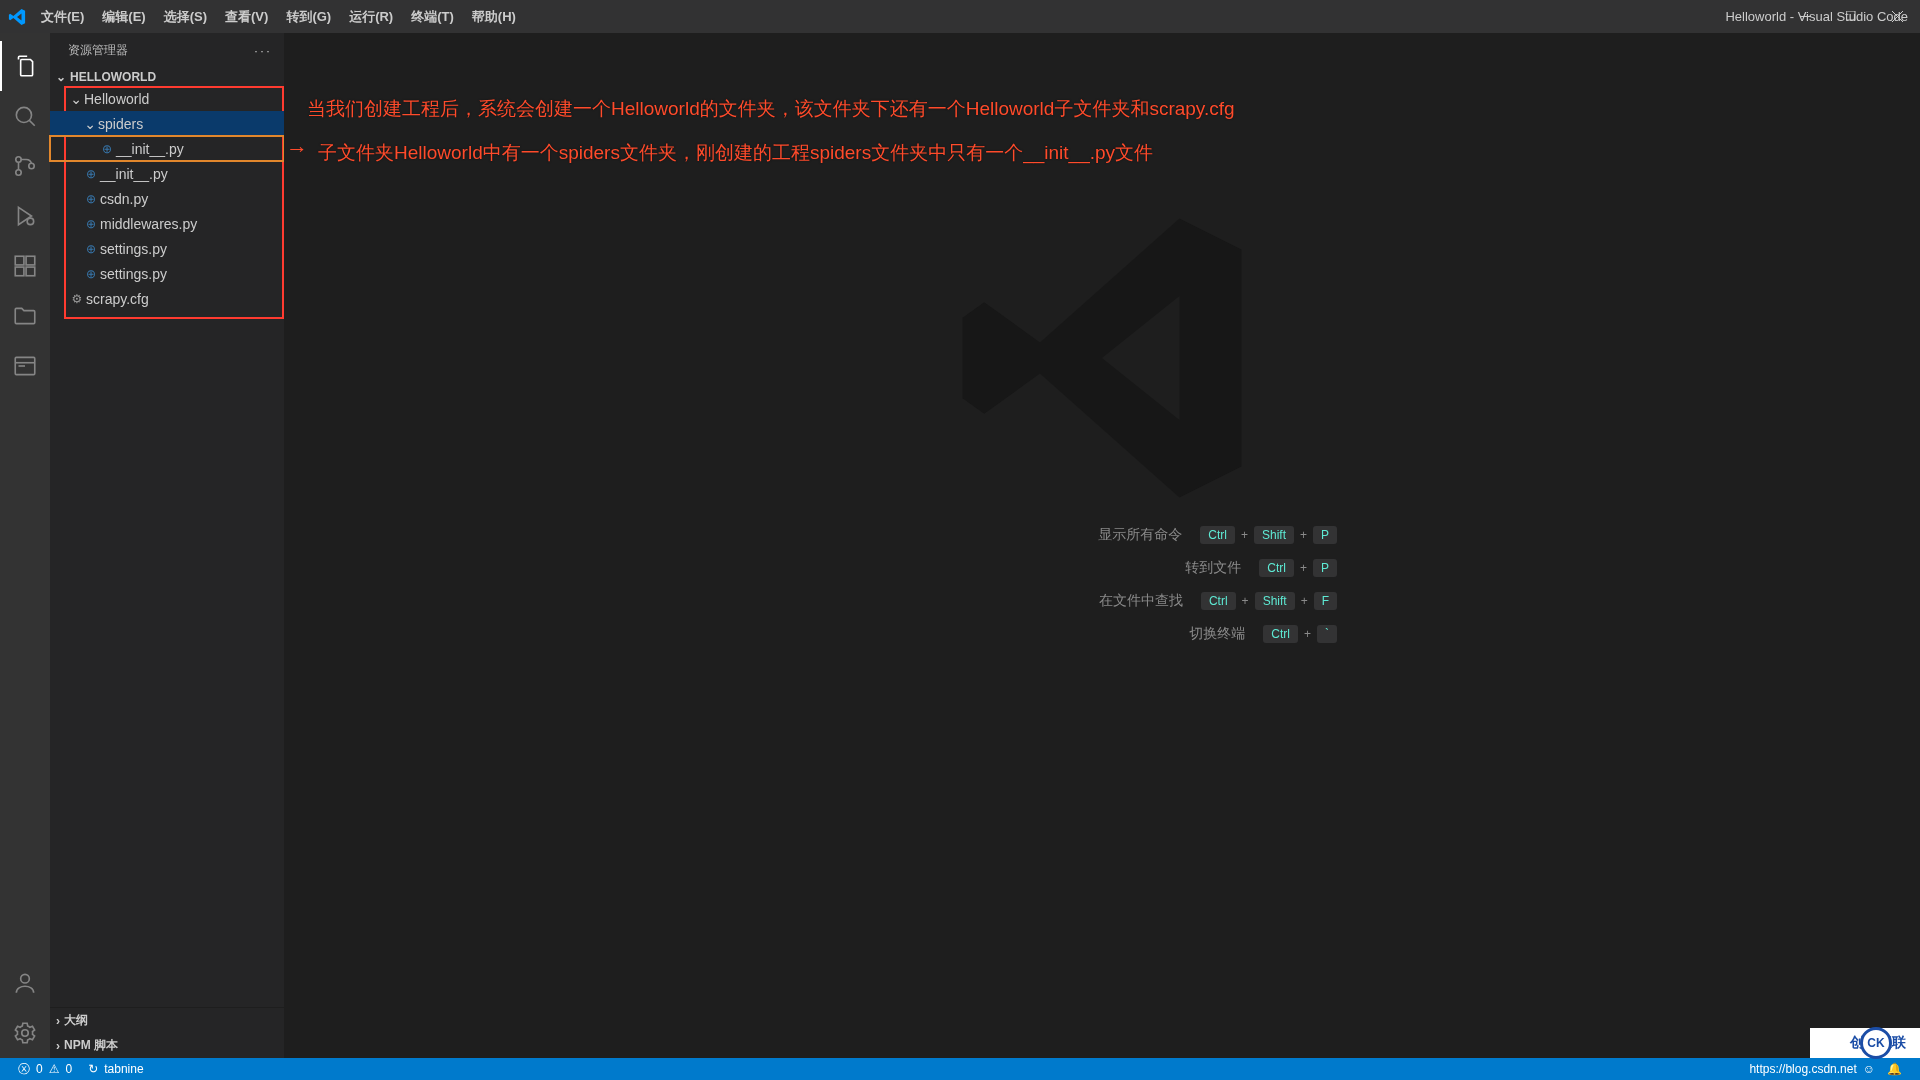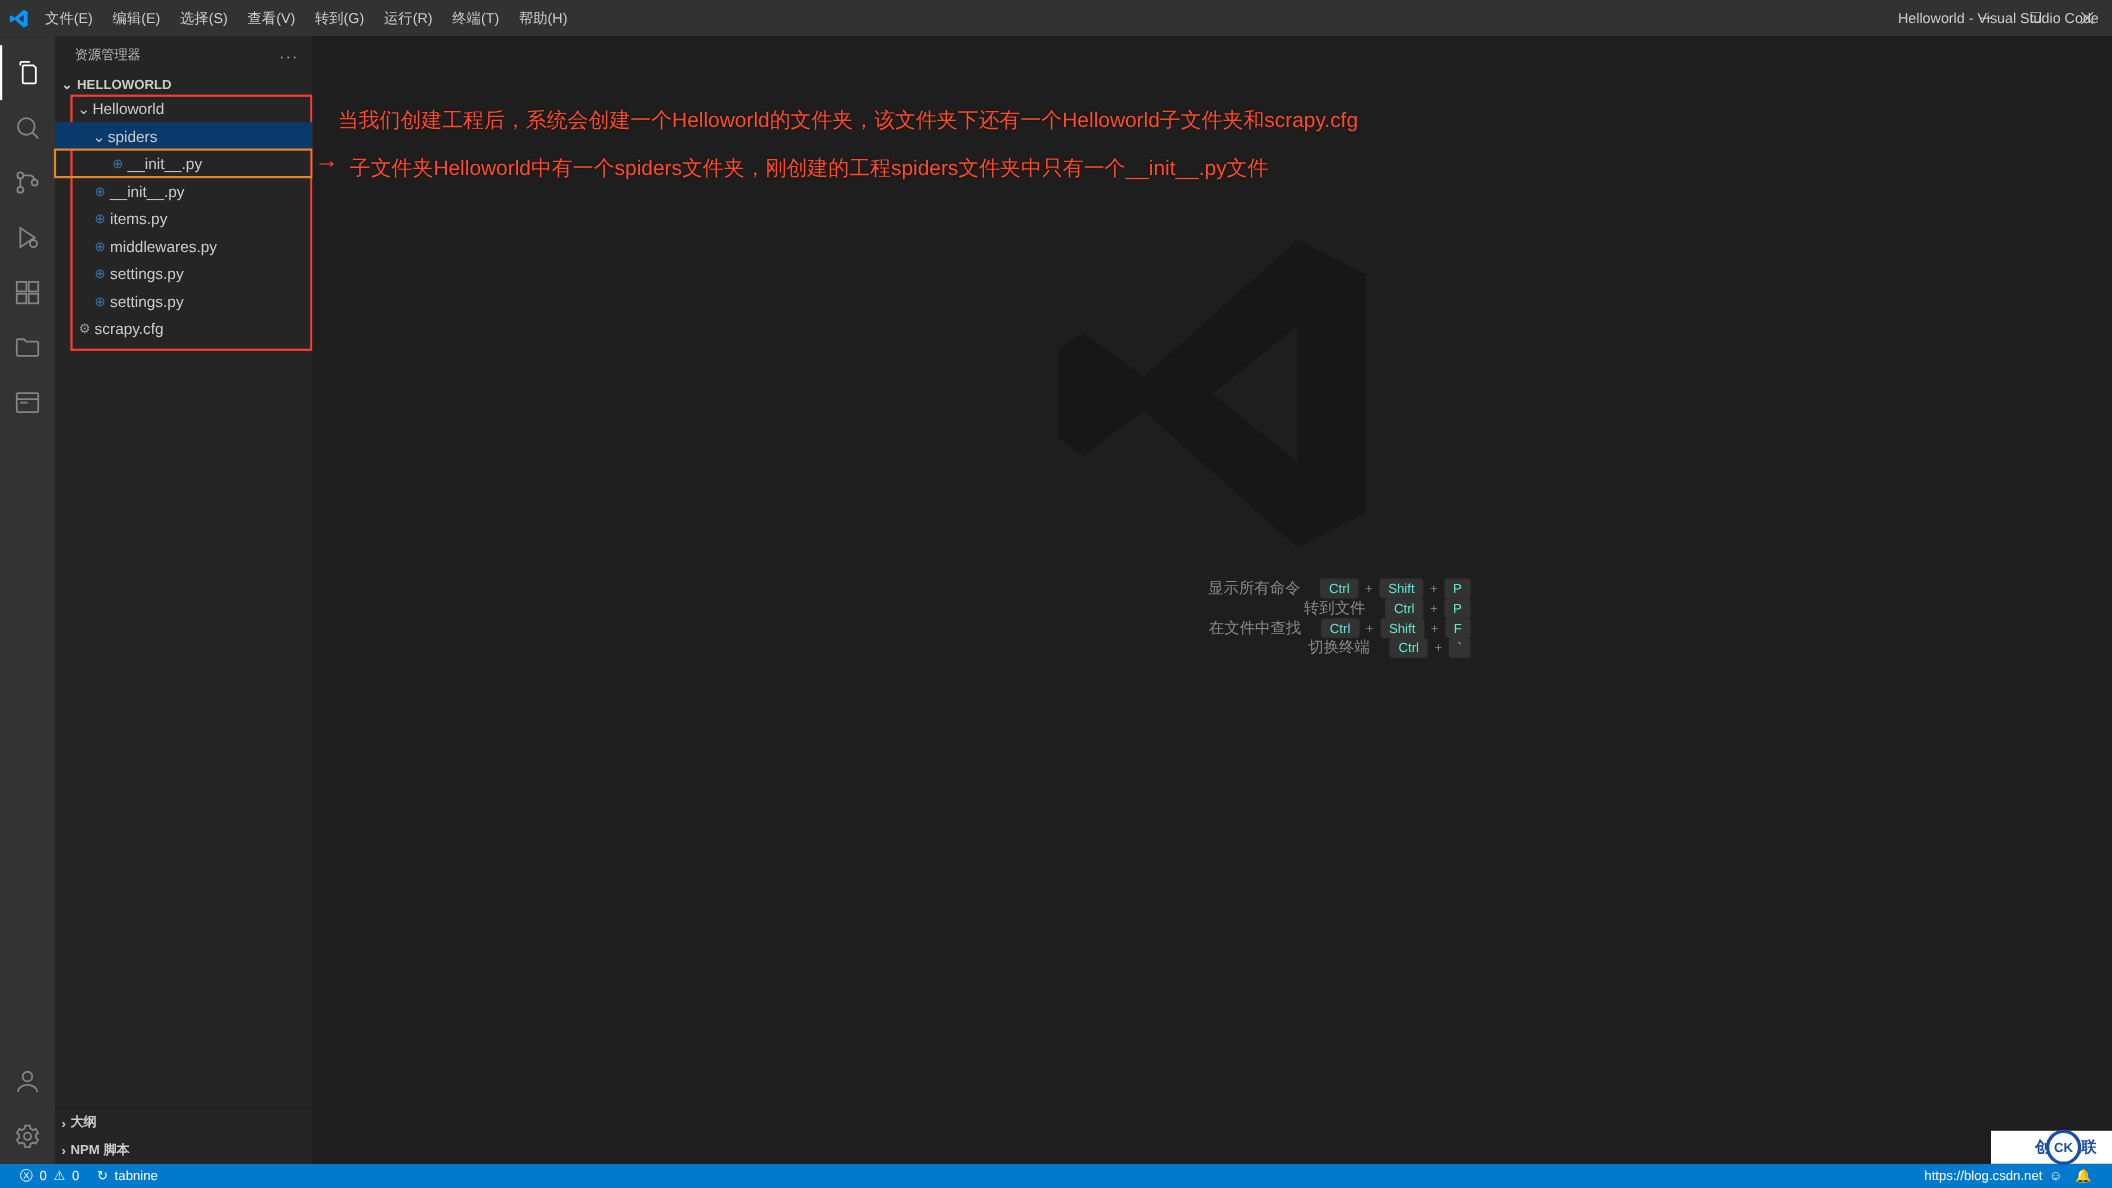--- a/index.html
+++ b/index.html
@@ -31,20 +31,21 @@
   }
   .menu-bar {
     display: flex;
     align-items: center;
     gap: 2px;
   }
   .menu-item {
     padding: 6px 8px;
     color: #ccc;
     font-size: 13px;
+    font-weight: bold;
   }
   .app-title {
     position: absolute;
     left: 0;
     right: 12px;
     margin: auto;
     text-align: right;
     color: #ccc;
     font-size: 13px;
     pointer-events: none;
@@ -166,20 +167,21 @@
     height:310px;
     opacity:1;
   }
   .welcome-shortcuts {
     position:absolute;
     top:493px;
     left:0;
     right:0;
     display:flex;
     flex-direction:column;
+    gap:15px;
     align-items:center;
   }
   .shortcut-row {
     display:flex;
     align-items:center;
     gap:10px;
     font-size:14px;
     color:#8a8a8a;
     width:470px;
     justify-content:flex-end;
@@ -405,21 +407,21 @@
         <span class="ficon">
             <span class="py-icon">⊕</span>
           </span>
         <span>__init__.py</span>
       </div>
       <div class="tree-row">
         <span class="indent" style="width:32px"></span>
         <span class="ficon">
             <span class="py-icon">⊕</span>
           </span>
-        <span>items.py</span>
+        <span>csdn.py</span>
       </div>
       <div class="tree-row">
         <span class="indent" style="width:32px"></span>
         <span class="ficon">
             <span class="py-icon">⊕</span>
           </span>
         <span>middlewares.py</span>
       </div>
       <div class="tree-row">
         <span class="indent" style="width:32px"></span>

